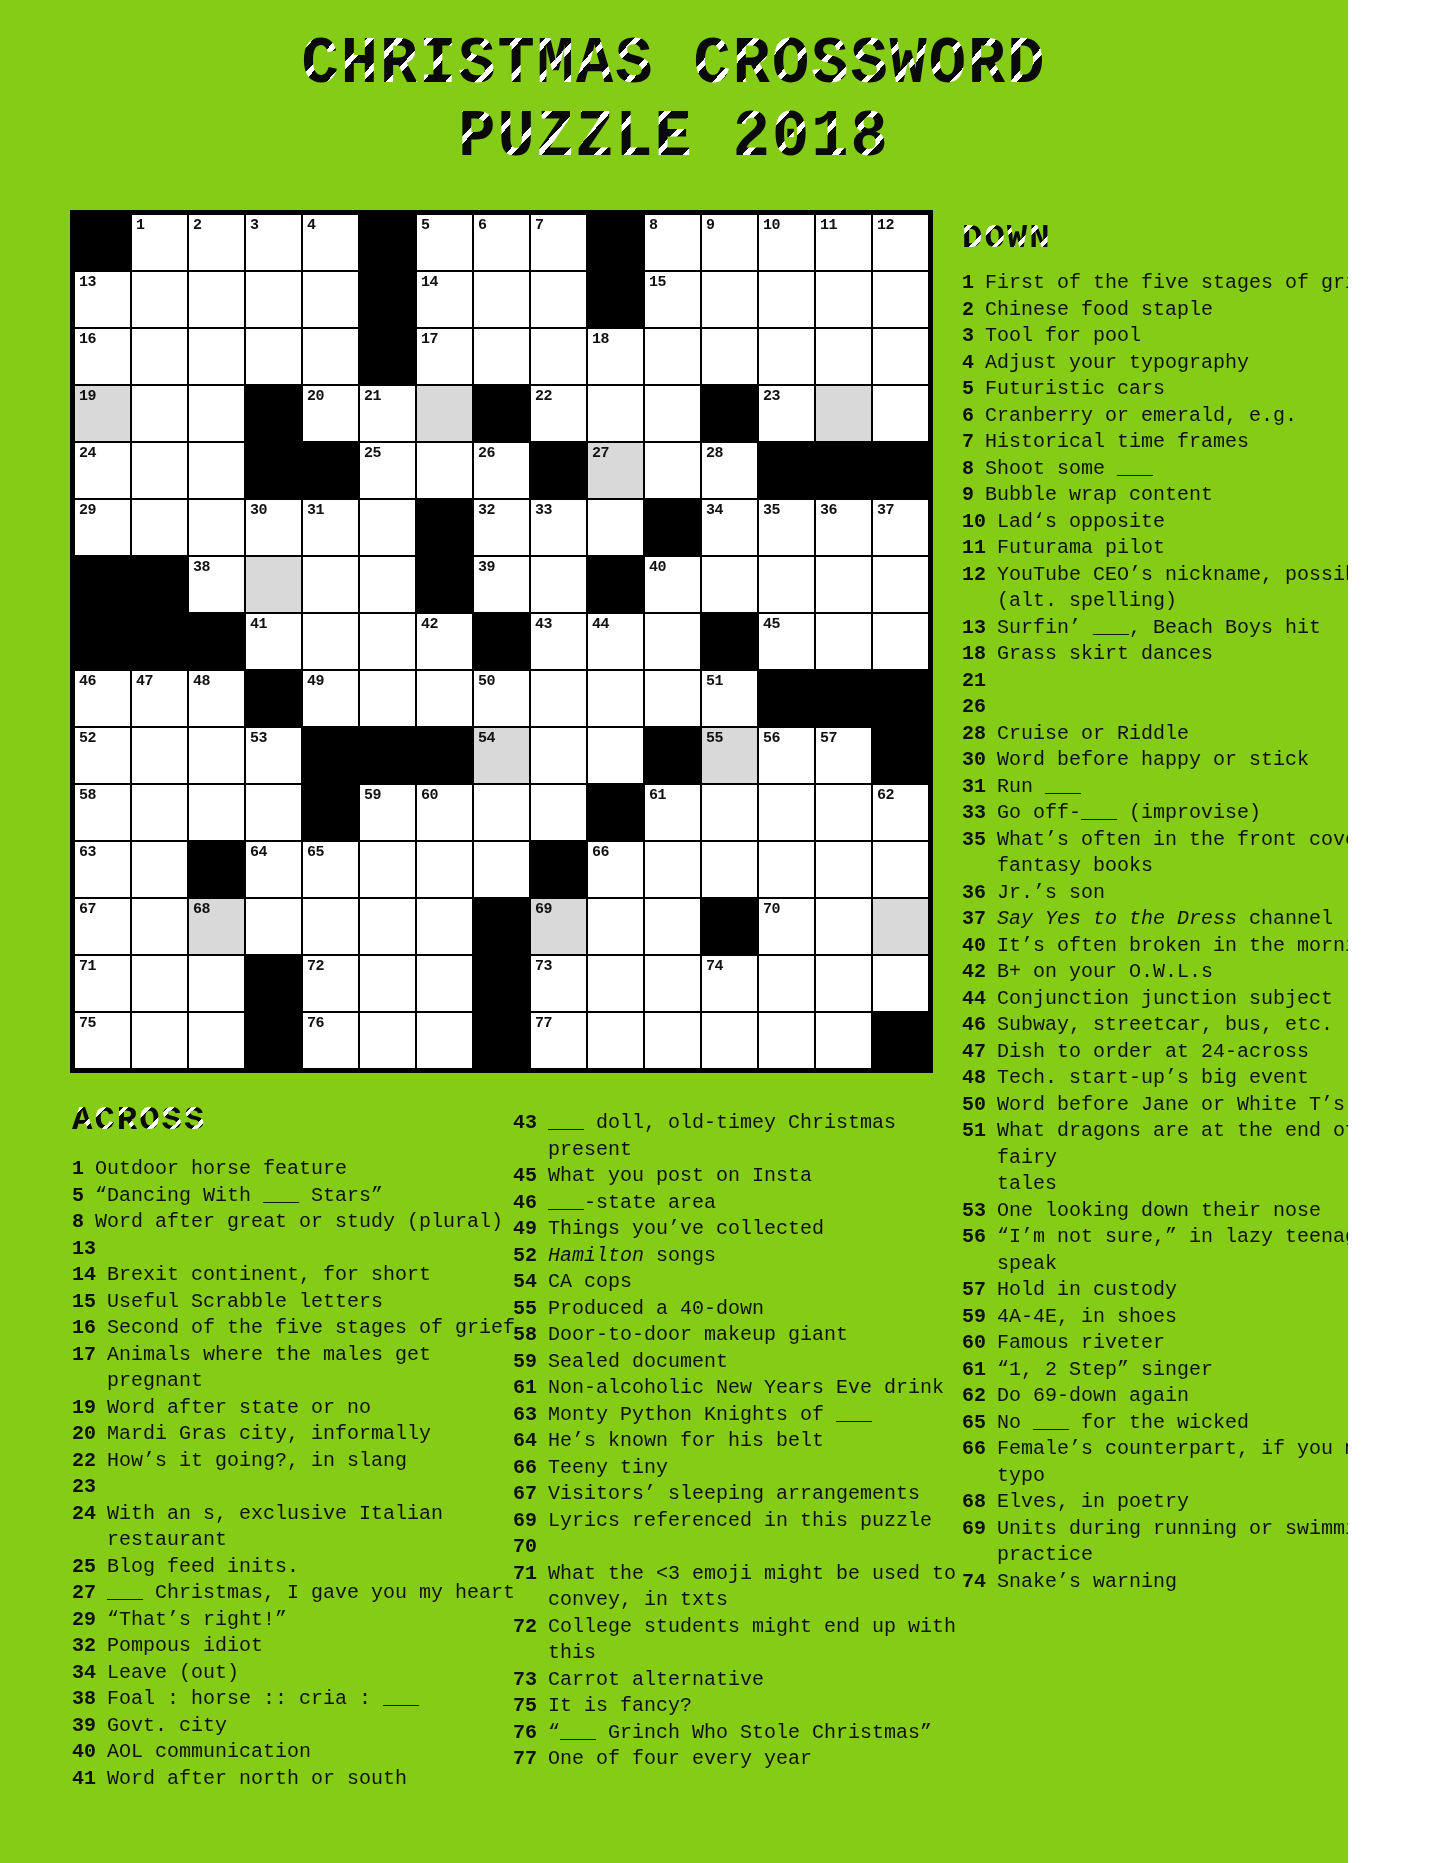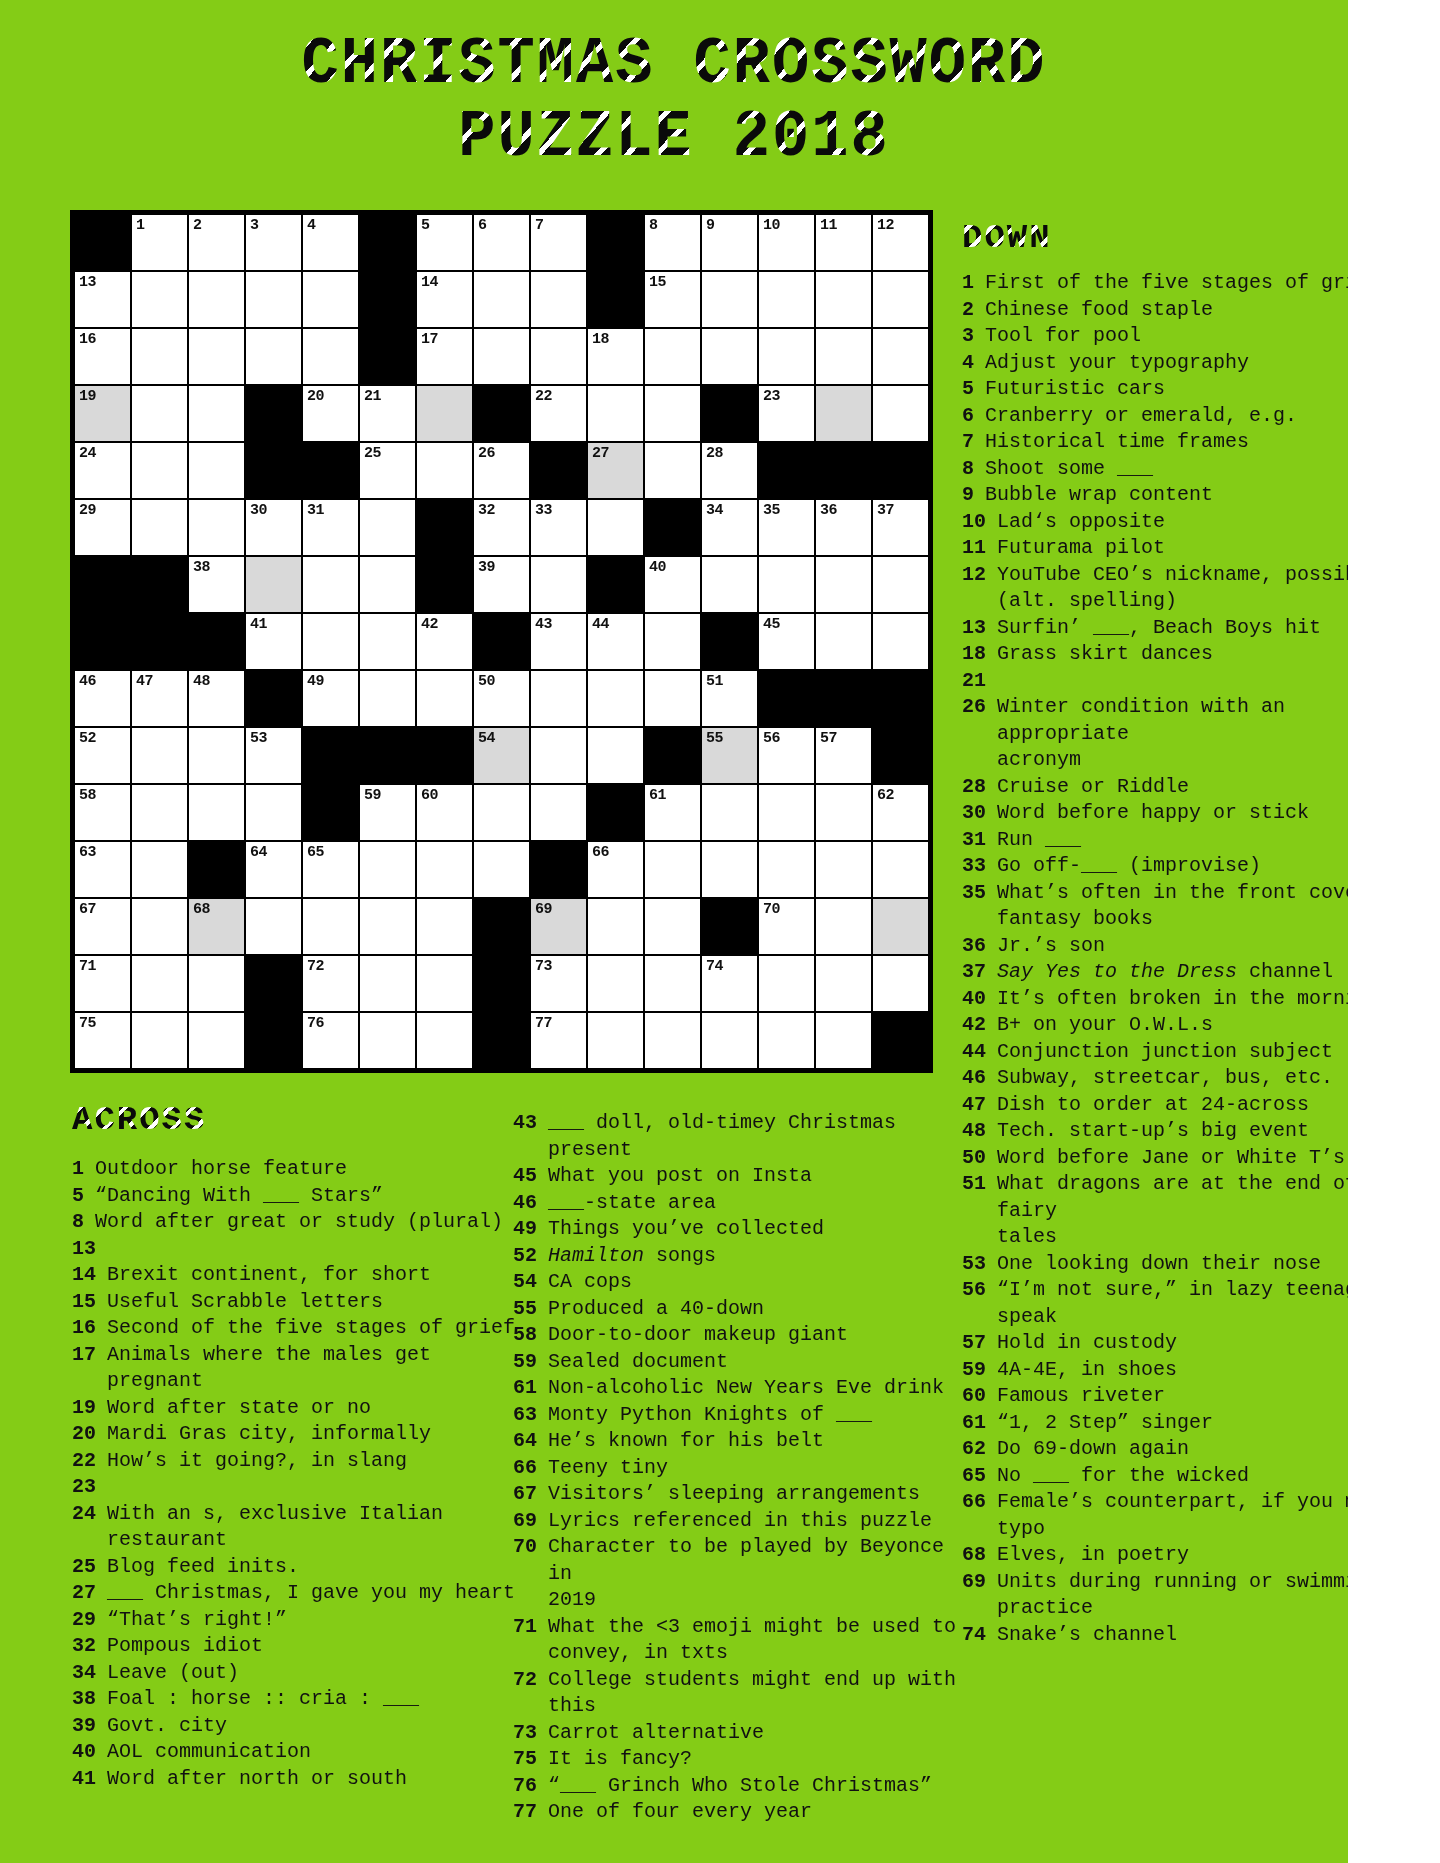--- a/index.html
+++ b/index.html
@@ -549,22 +549,20 @@
         </div>
         <div class="clue">
           <span class="clue-num">18</span>
           <span class="clue-text">Grass skirt dances</span>
         </div>
         <div class="clue">
           <span class="clue-num">21</span>
         </div>
         <div class="clue">
           <span class="clue-num">26</span>
-          <span class="clue-text">Winter condition with an appropriate
-acronym</span>
         </div>
         <div class="clue">
           <span class="clue-num">28</span>
           <span class="clue-text">Cruise or Riddle</span>
         </div>
         <div class="clue">
           <span class="clue-num">30</span>
           <span class="clue-text">Word before happy or stick</span>
         </div>
         <div class="clue">
@@ -662,21 +660,21 @@
           <span class="clue-num">68</span>
           <span class="clue-text">Elves, in poetry</span>
         </div>
         <div class="clue">
           <span class="clue-num">69</span>
           <span class="clue-text">Units during running or swimming
 practice</span>
         </div>
         <div class="clue">
           <span class="clue-num">74</span>
-          <span class="clue-text">Snake’s channel</span>
+          <span class="clue-text">Snake’s warning</span>
         </div>
       </div>
   </div>
 
   <div class="across-section">
     <div class="section-header stencil">ACROSS</div>
     <div class="clue-list">
         <div class="clue">
           <span class="clue-num">1</span>
           <span class="clue-text">Outdoor horse feature</span>
@@ -822,22 +820,20 @@
       <div class="clue">
         <span class="clue-num">67</span>
         <span class="clue-text">Visitors’ sleeping arrangements</span>
       </div>
       <div class="clue">
         <span class="clue-num">69</span>
         <span class="clue-text">Lyrics referenced in this puzzle</span>
       </div>
       <div class="clue">
         <span class="clue-num">70</span>
-        <span class="clue-text">Character to be played by Beyonce in
-2019</span>
       </div>
       <div class="clue">
         <span class="clue-num">71</span>
         <span class="clue-text">What the &lt;3 emoji might be used to
 convey, in txts</span>
       </div>
       <div class="clue">
         <span class="clue-num">72</span>
         <span class="clue-text">College students might end up with
 this</span>

